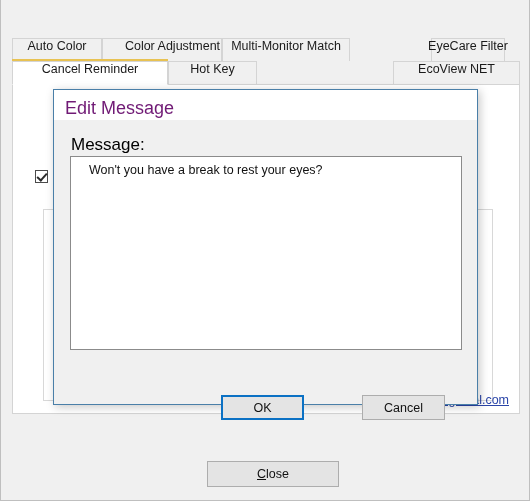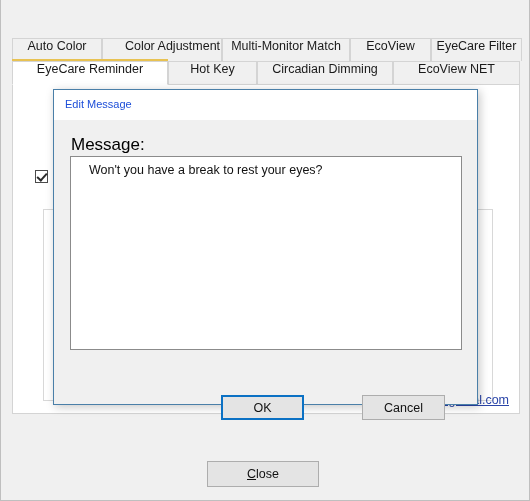--- a/index.html
+++ b/index.html
@@ -177,21 +177,21 @@
     text-decoration: underline;
     white-space: nowrap;
     cursor: pointer;
   }
 
   
   #close-button {
     position: absolute;
     left: 206px;
     top: 461px;
-    width: 112px;
+    width: 132px;
     height: 26px;
     box-sizing: border-box;
     background: #e4e4e4;
     border: 1px solid #adadad;
     display: flex;
     align-items: center;
     justify-content: center;
     font-size: 12.5px;
     color: #111111;
     cursor: default;
@@ -214,22 +214,22 @@
     position: absolute;
     left: 0; top: 0;
     width: 423px;
     height: 30px;
     background: #ffffff;
     box-sizing: border-box;
   }
   #dialog-title-text {
     position: absolute;
     left: 11px; top: 8px;
-    font-size: 11px;
-    color: #1d4ed8;
+    font-size: 18px;
+    color: #701a75;
     white-space: nowrap;
   }
   #dialog-body {
     position: absolute;
     left: 0; top: 30px;
     width: 423px;
     height: 284px;
     background: #f0f0f0;
   }
   #message-label {
@@ -291,39 +291,33 @@
     <div class="tab-row" id="tab-row-1">
       <div class="tab" style="left:0px;width:90px;">
           <span>Auto Color</span>
         </div>
       <div class="tab" style="left:90px;width:120px;padding-left:21px;">
           <span>Color Adjustment</span>
         </div>
       <div class="tab" style="left:210px;width:128px;">
           <span>Multi-Monitor Match</span>
         </div>
-      <div class="tab" style="left:338px;width:81px;">
-          <span>EcoView</span>
-        </div>
-      <div class="tab" style="left:419px;width:91px;">
+      <div class="tab" style="left:419px;width:74px;">
           <span>EyeCare Filter</span>
         </div>
     </div>
 
     <div id="tab-accent" style="width:156px;"></div>
 
     <div class="tab-row" id="tab-row-2">
       <div class="tab selected" style="left:0px;width:156px;">
-          <span>EyeCare Reminder</span>
+          <span>Cancel Reminder</span>
         </div>
       <div class="tab" style="left:156px;width:89px;">
           <span>Hot Key</span>
-        </div>
-      <div class="tab" style="left:245px;width:136px;">
-          <span>Circadian Dimming</span>
         </div>
       <div class="tab" style="left:381px;width:127px;">
           <span>EcoView NET</span>
         </div>
     </div>
 
     <div id="tab-panel">
 
       <div id="reminder-checkbox-row">
         <span class="checkbox checked"></span>

